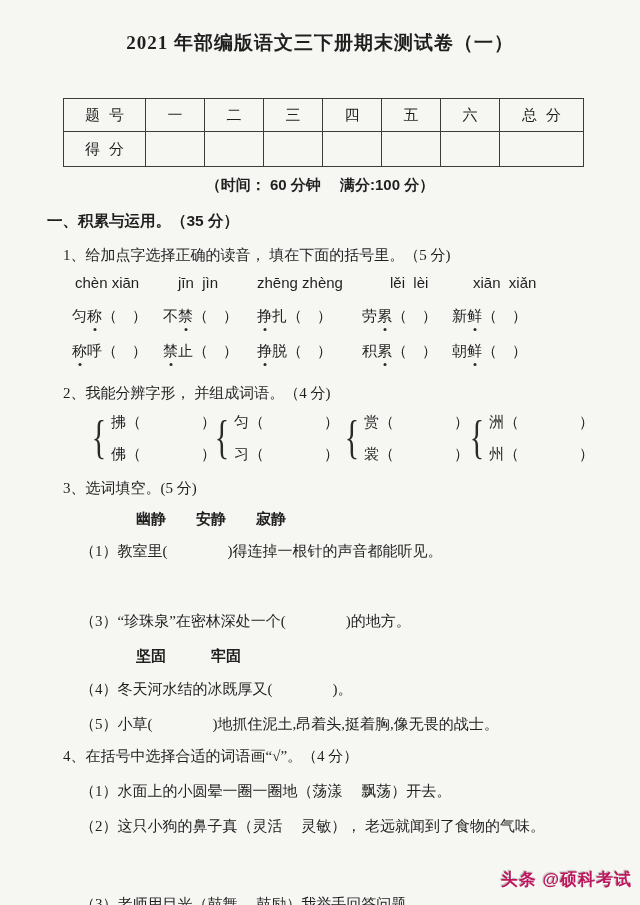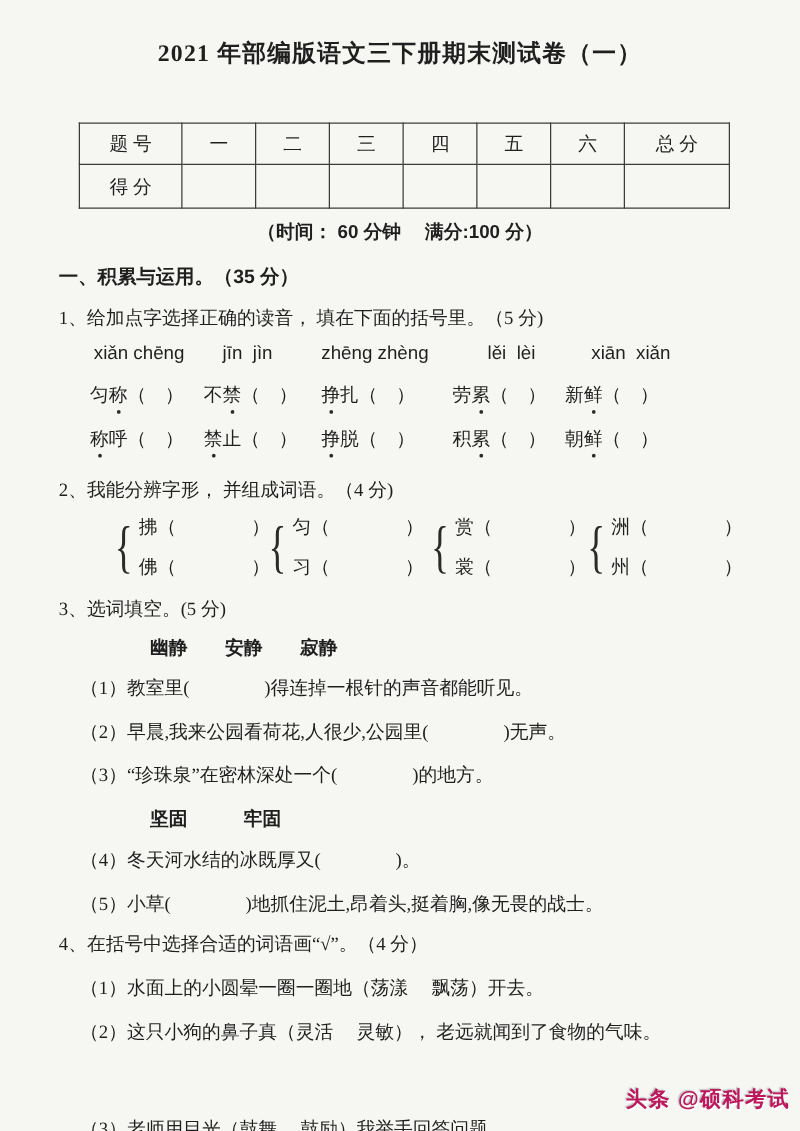--- a/index.html
+++ b/index.html
@@ -5,36 +5,36 @@
   html,body { margin:0; padding:0; }
   .page {
     position:relative;
     width:640px; height:905px;
     background:#f6f6f3;
     color:#1f1f1f;
     font-family:"Liberation Serif","DejaVu Serif",serif;
     overflow:hidden;
   }
   .abs { position:absolute; white-space:pre; }
-  .line { font-size:15px; line-height:20px; }
+  .line { font-size:15px; line-height:20px;margin-left:16px; }
   .bold { font-weight:700; }
 
   .title {
     left:0; top:30px; width:640px;
     text-align:center;
     font-size:19px; font-weight:700;
     letter-spacing:1px;
   }
 
   
   .score-table {
     position:absolute; left:63px; top:98px;
     border-collapse:collapse;
     table-layout:fixed;
-    font-family:Liberation Serif, serif;
+    font-family:Liberation Mono, monospace;
     font-size:15px;
   }
   .score-table td {
     border:1px solid #3c3c3c;
     text-align:center; vertical-align:middle;
     padding:0;
   }
   .score-table tr.hdr td { height:32px; }
   .score-table tr.val td { height:34px; }
 
@@ -125,21 +125,21 @@
   </tbody>
     </table>
 
   <div class="abs info-line">（时间： 60 分钟　 满分:100 分）</div>
 
   <div class="abs heading" style="left:47px; top:211px;">一、积累与运用。（35 分）</div>
 
   <div class="abs line" style="left:47px; top:245px;">1、给加点字选择正确的读音， 填在下面的括号里。（5 分)</div>
 
   <div class="abs pinyin-row" style="left:75px; top:274px;">
-    <span style="width:103px">xiǎn chēng</span>
+    <span style="width:103px">chèn xiān</span>
     <span style="width:79px">jīn  jìn</span>
     <span style="width:133px">zhēng zhèng</span>
     <span style="width:83px">lěi  lèi</span>
     <span>xiān  xiǎn</span>
   </div>
 
   <div class="abs word-row" style="left:72px; top:307px;">
     <span class="word" style="width:91px"><span>匀</span><span class="dc">称</span><span></span><span>（　）</span></span>
     <span class="word" style="width:94px"><span>不</span><span class="dc">禁</span><span></span><span>（　）</span></span>
     <span class="word" style="width:105px"><span></span><span class="dc">挣</span><span>扎</span><span>（　）</span></span>
@@ -172,21 +172,20 @@
     </div>
     <div class="brace-group">
       <span class="brace">{</span>
       <span class="brace-lines"><span>洲（　　　　）</span><span>州（　　　　）</span></span>
     </div>
   </div>
 
   <div class="abs line" style="left:47px; top:478px;">3、选词填空。(5 分)</div>
   <div class="abs line bold" style="left:120px; top:509px;">幽静　　安静　　寂静</div>
   <div class="abs line" style="left:64px; top:541px;">（1）教室里(　　　　)得连掉一根针的声音都能听见。</div>
-  <div class="abs line" style="left:64px; top:576px;">（2）早晨,我来公园看荷花,人很少,公园里(　　　　)无声。</div>
   <div class="abs line" style="left:64px; top:611px;">（3）“珍珠泉”在密林深处一个(　　　　)的地方。</div>
   <div class="abs line bold" style="left:120px; top:646px;">坚固　　　牢固</div>
   <div class="abs line" style="left:64px; top:679px;">（4）冬天河水结的冰既厚又(　　　　)。</div>
   <div class="abs line" style="left:64px; top:714px;">（5）小草(　　　　)地抓住泥土,昂着头,挺着胸,像无畏的战士。</div>
 
   <div class="abs line" style="left:47px; top:746px;">4、在括号中选择合适的词语画“√”。（4 分）</div>
   <div class="abs line" style="left:64px; top:781px;">（1）水面上的小圆晕一圈一圈地（荡漾　 飘荡）开去。</div>
   <div class="abs line" style="left:64px; top:816px;">（2）这只小狗的鼻子真（灵活　 灵敏）， 老远就闻到了食物的气味。</div>
   <div class="abs line" style="left:64px; top:894px;text-decoration:underline;">（3）老师用目光（鼓舞　 鼓励）我举手回答问题。</div>
 

